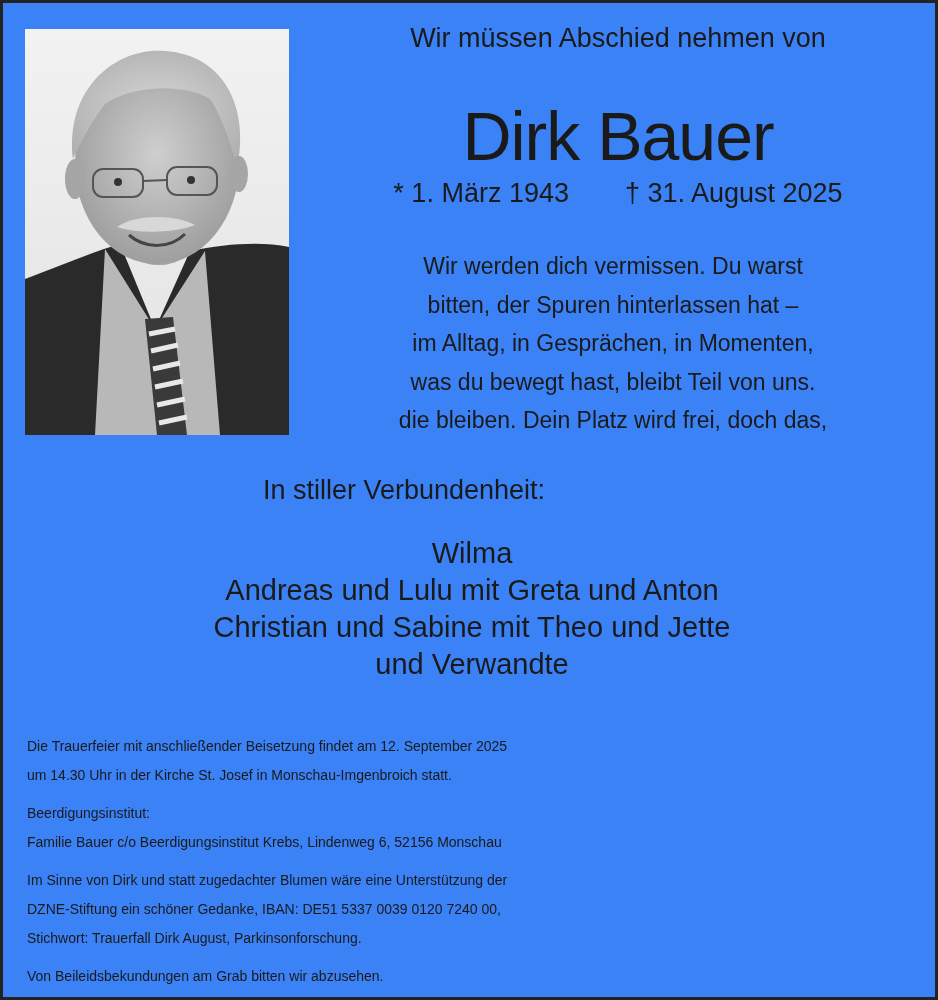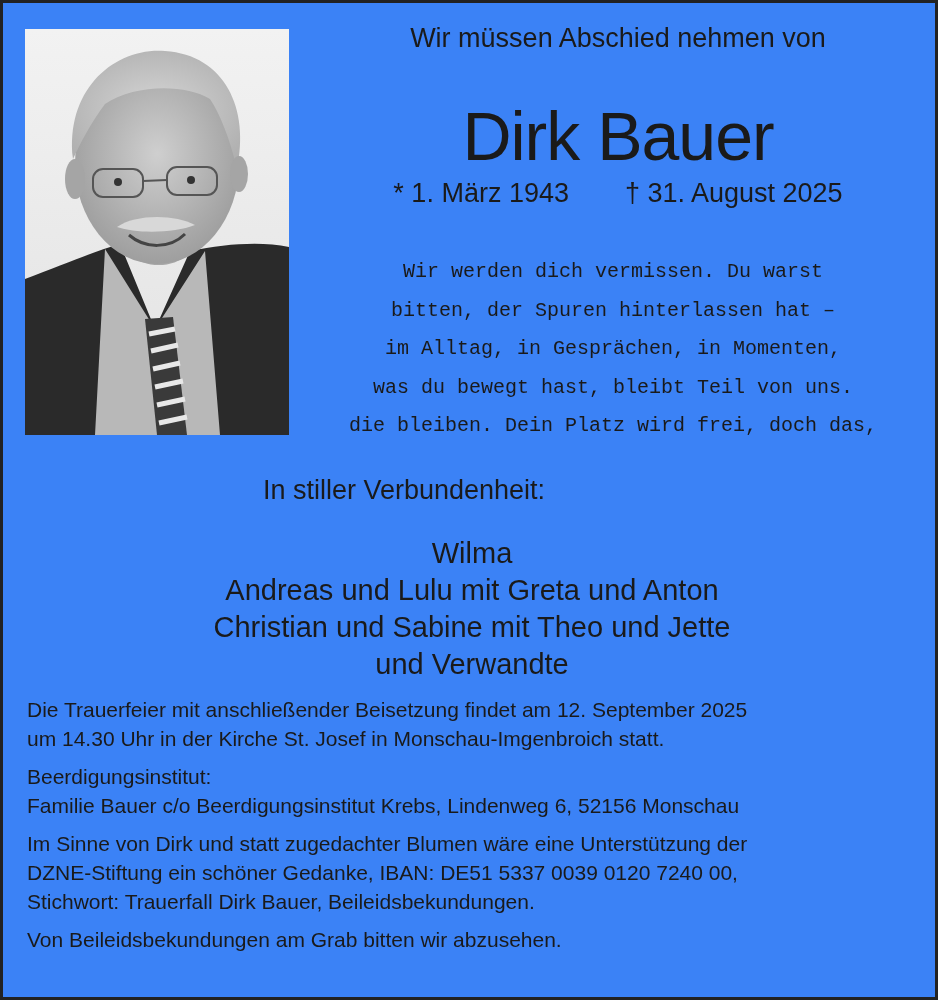--- a/index.html
+++ b/index.html
@@ -6,27 +6,27 @@
   body { width:938px; height:1000px; overflow:hidden; font-family:"Liberation Sans", sans-serif; color:#1a1a1a; }
   .frame { position:absolute; left:0; top:0; width:932px; height:994px; border:3px solid #222; background:#3b82f6; }
   .photo { position:absolute; left:22px; top:26px; width:264px; height:406px; background:#e9e9e9; overflow:hidden; }
   .photo svg { display:block; }
   .c { position:absolute; text-align:center; white-space:nowrap; }
   .intro { left:330px; width:570px; top:20px; font-size:27px; }
   .name { left:330px; width:570px; top:94px; font-size:68px; letter-spacing:-1px; }
   .dates { left:330px; width:570px; top:175px; font-size:27px; }
   .dates span { display:inline-block;text-align:right; }
   .dates .gap { width:56px; }
-  .poem { left:310px; width:600px; top:250px; font-size:20px; line-height:38.5px;font-family:Liberation Mono, monospace; }
+  .poem { left:310px; width:600px; top:244px; font-size:23px; line-height:38.5px; }
   .poem div { white-space:nowrap; }
   .silent { left:0; width:938px; top:472px; font-size:27px; }
   .silent-inner { position:relative; left:-68px; }
   .family { left:0; width:938px; top:532px; font-size:29px; line-height:37px; }
   .family .f0 { position:relative; left:0; }
-  .notes { position:absolute; left:24px; top:692px; width:890px; font-size:21px; line-height:29px; }
+  .notes { position:absolute; left:24px; top:729px; width:890px; font-size:14px; line-height:29px; }
   .notes p { margin:0 0 9px 0; }
   .notes .line { display:block; white-space:nowrap; }
 </style>
 </head>
 <body>
 
 <div class="frame">
 
   <div class="photo">
     <svg width="264" height="406" viewBox="0 0 264 406">
@@ -104,20 +104,20 @@
       <span class="line">Die Trauerfeier mit anschließender Beisetzung findet am 12. September 2025</span>
       <span class="line">um 14.30 Uhr in der Kirche St. Josef in Monschau-Imgenbroich statt.</span>
     </p>
     <p>
       <span class="line">Beerdigungsinstitut:</span>
       <span class="line">Familie Bauer c/o Beerdigungsinstitut Krebs, Lindenweg 6, 52156 Monschau</span>
     </p>
     <p>
       <span class="line">Im Sinne von Dirk und statt zugedachter Blumen wäre eine Unterstützung der</span>
       <span class="line">DZNE-Stiftung ein schöner Gedanke, IBAN: DE51 5337 0039 0120 7240 00,</span>
-      <span class="line">Stichwort: Trauerfall Dirk Bauer, Beileidsbekundungen.</span>
+      <span class="line">Stichwort: Trauerfall Dirk August, Parkinsonforschung.</span>
     </p>
     <p>
       <span class="line">Von Beileidsbekundungen am Grab bitten wir abzusehen.</span>
     </p>
   </div>
 
 </div>
 
 </body></html>

